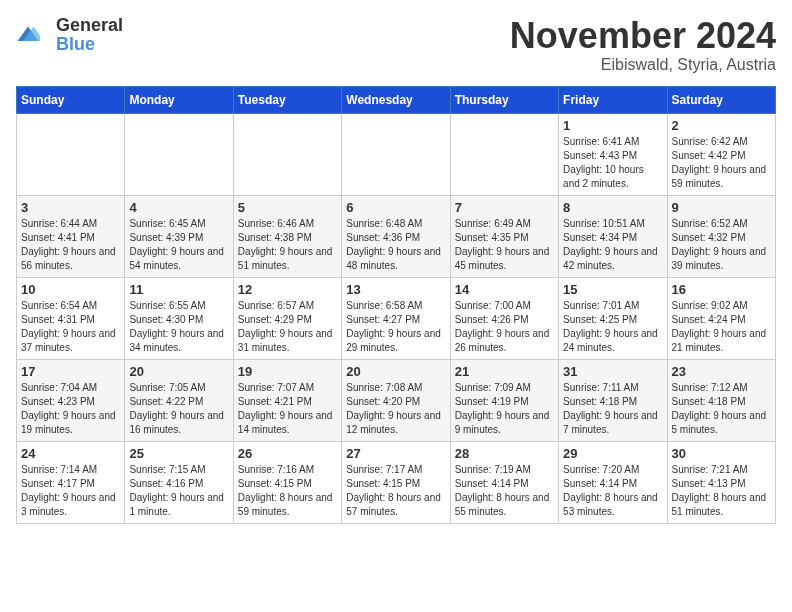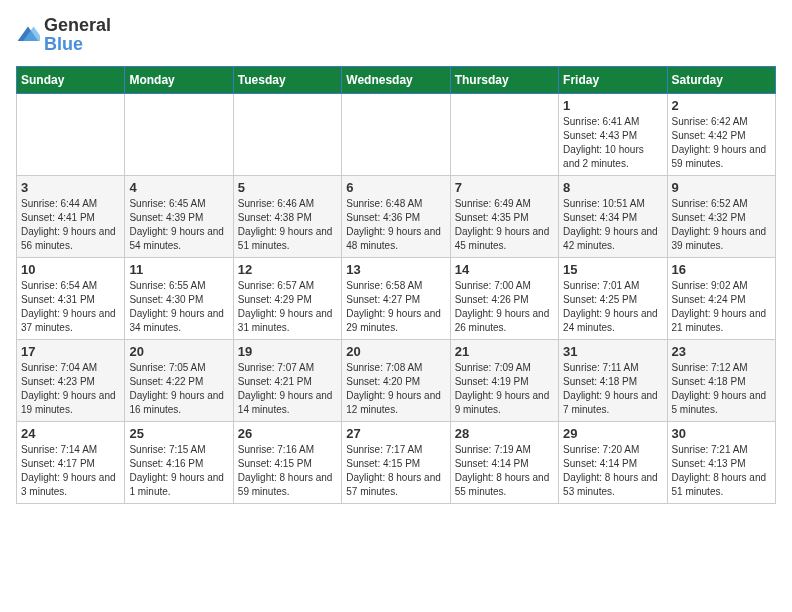--- a/index.html
+++ b/index.html
@@ -12,21 +12,21 @@
     }
     .header-area {
       display: flex;
       justify-content: space-between;
       align-items: flex-start;
       margin-bottom: 12px;
     }
     .logo {
       display: flex;
       align-items: center;
-      gap: 4px;
+      gap: 16px;
     }
     .logo-text-general {
       font-size: 18px;
       font-weight: bold;
       color: #333;
       line-height: 1;
     }
     .logo-text-blue {
       font-size: 18px;
       font-weight: bold;
@@ -49,21 +49,21 @@
     }
     .location-title {
       font-size: 16px;
       color: #555;
     }
     table {
       width: 100%;
       border-collapse: collapse;
     }
     thead tr th {
-      background-color: #15803d;
+      background-color: #1d4ed8;
       color: white;
       font-size: 12px;
       font-weight: bold;
       padding: 6px 4px;
       text-align: left;
       border: 1px solid #3a7abf;
     }
     tbody tr td {
       vertical-align: top;
       border: 1px solid #ccc;
@@ -100,20 +100,22 @@
     <svg class="logo-icon" viewBox="0 0 30 25" width="30" height="25">
       <polygon points="15,2 28,20 2,20" fill="#3a7abf"></polygon>
       <polygon points="22,2 35,20 9,20" fill="#5aaee8" opacity="0.7"></polygon>
     </svg>
     <div>
       <span class="logo-text-general">General</span><br>
       <span class="logo-text-blue">Blue</span>
     </div>
   </div>
   <div class="title-area">
+    <div class="month-title">November 2024</div>
+    <div class="location-title">Eibiswald, Styria, Austria</div>
   </div>
 </div>
 
 <table>
   <thead>
     <tr>
     <th>Sunday</th>
         <th>Monday</th>
         <th>Tuesday</th>
         <th>Wednesday</th>

